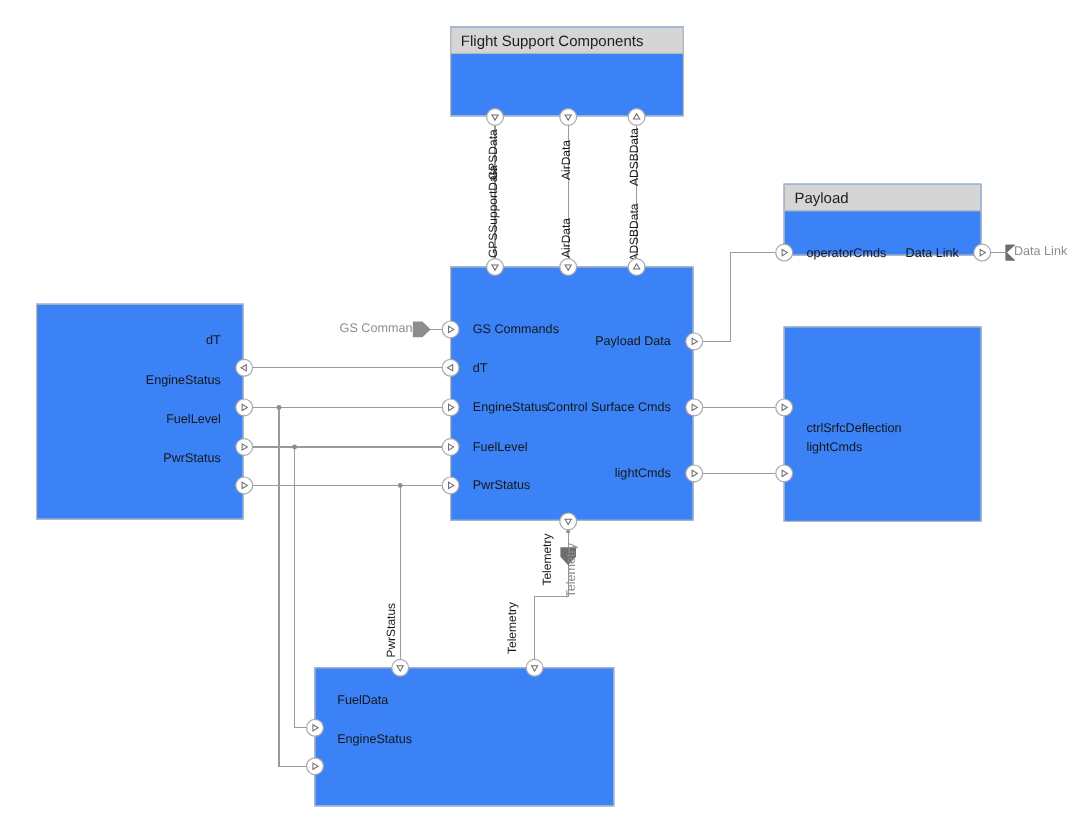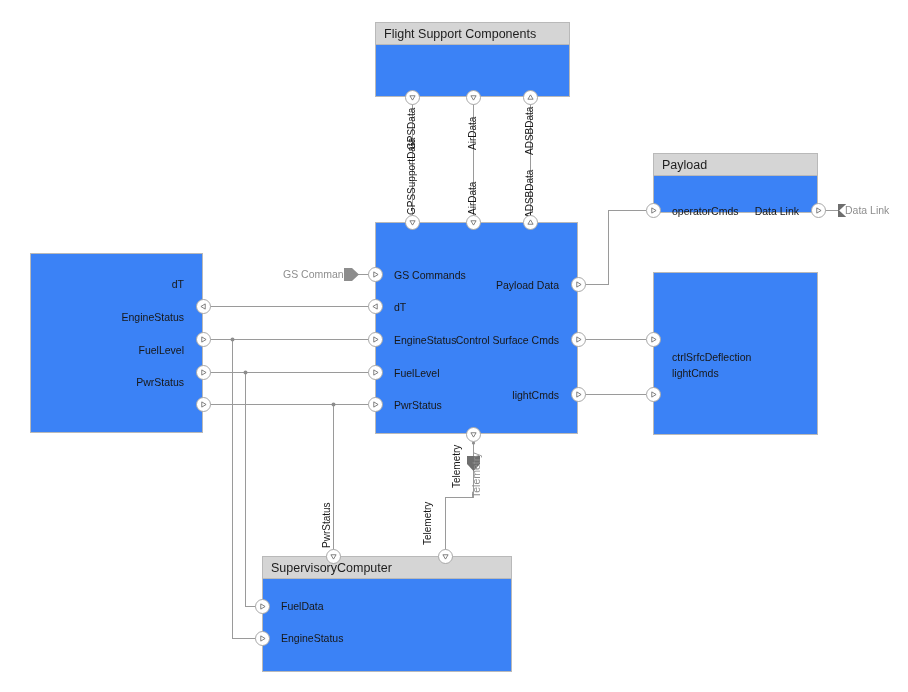--- a/index.html
+++ b/index.html
@@ -265,21 +265,20 @@
         <path d="M5.5,4.5 L5.5,10.5 L10.5,7.5 Z" fill="none" stroke="#6e6e6e" stroke-width="1"></path>
       </svg>
   </div>
   <div class="port" style="left:645.5px;top:387px;">
     <svg class="tri" viewBox="0 0 15 15">
         <path d="M5.5,4.5 L5.5,10.5 L10.5,7.5 Z" fill="none" stroke="#6e6e6e" stroke-width="1"></path>
       </svg>
   </div>
 
   <div class="block" style="left:262px;top:556px;width:250px;height:116px;">
-    <div class="hdr">SupervisoryComputer</div>
     <div class="body" style="height:117px;">
       <div class="plabel left" style="top:27px;">FuelData</div>
       <div class="plabel left" style="top:59px;">EngineStatus</div>
     </div>
   </div>
   <div class="port" style="left:254.5px;top:599px;">
     <svg class="tri" viewBox="0 0 15 15">
         <path d="M5.5,4.5 L5.5,10.5 L10.5,7.5 Z" fill="none" stroke="#6e6e6e" stroke-width="1"></path>
       </svg>
   </div>

